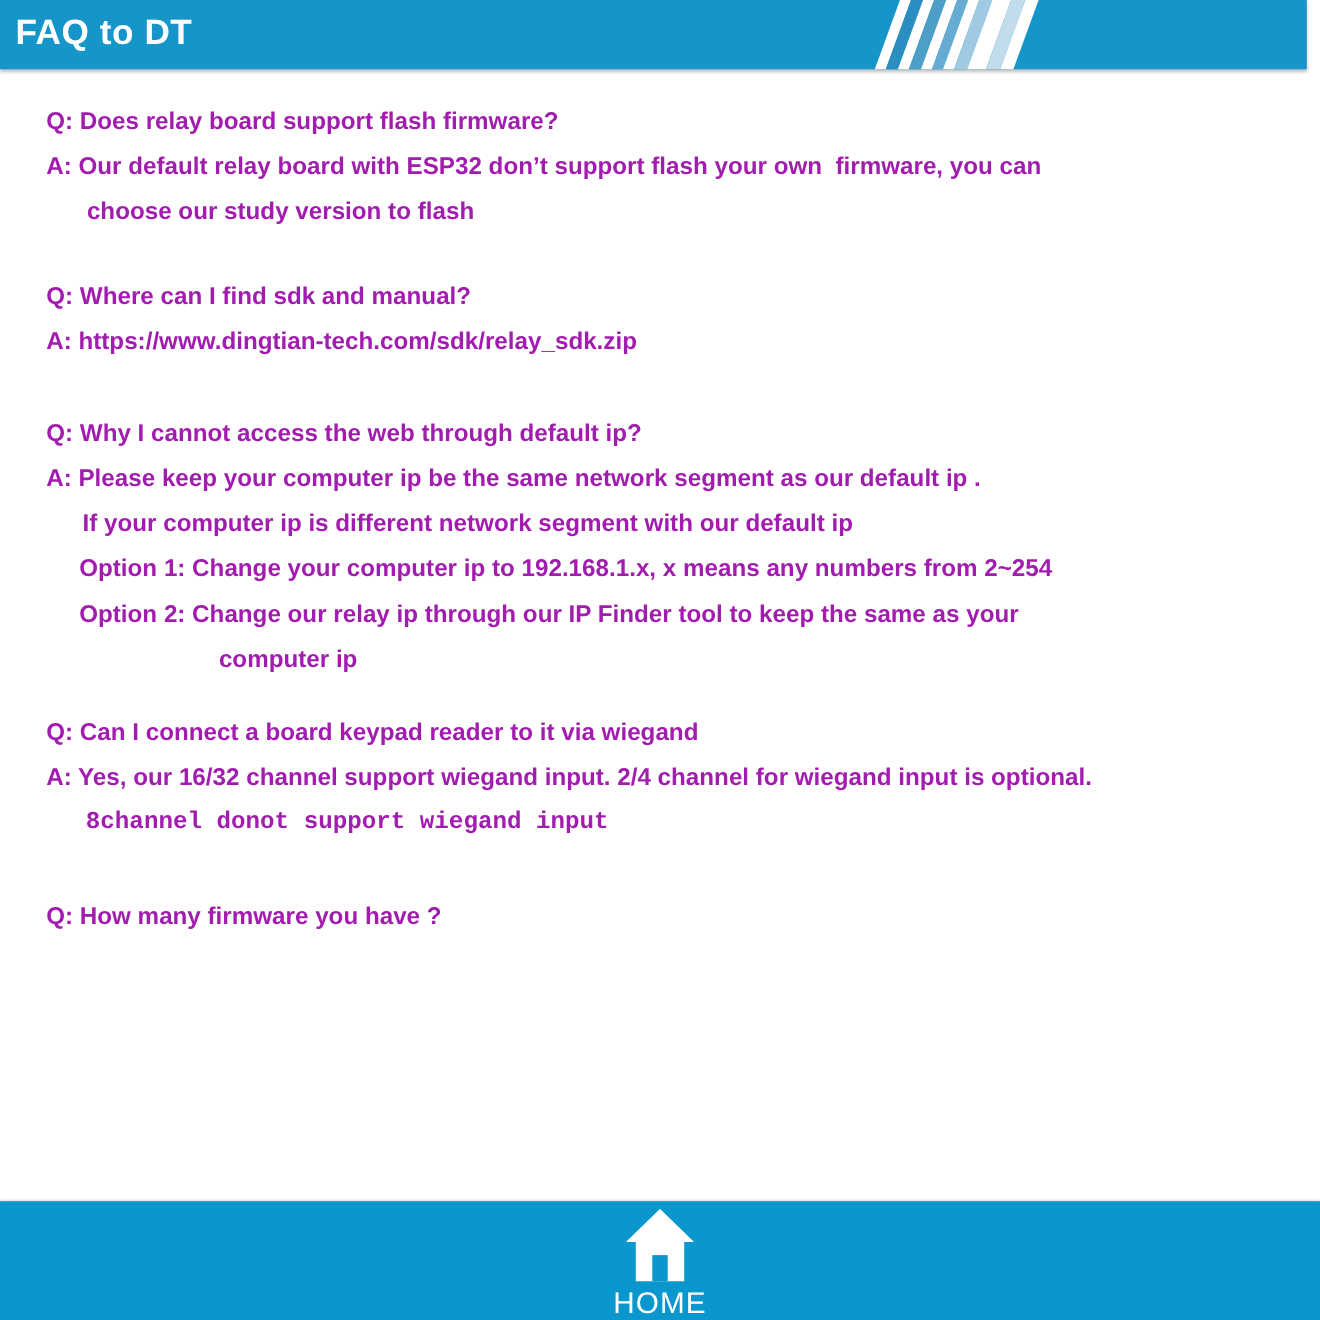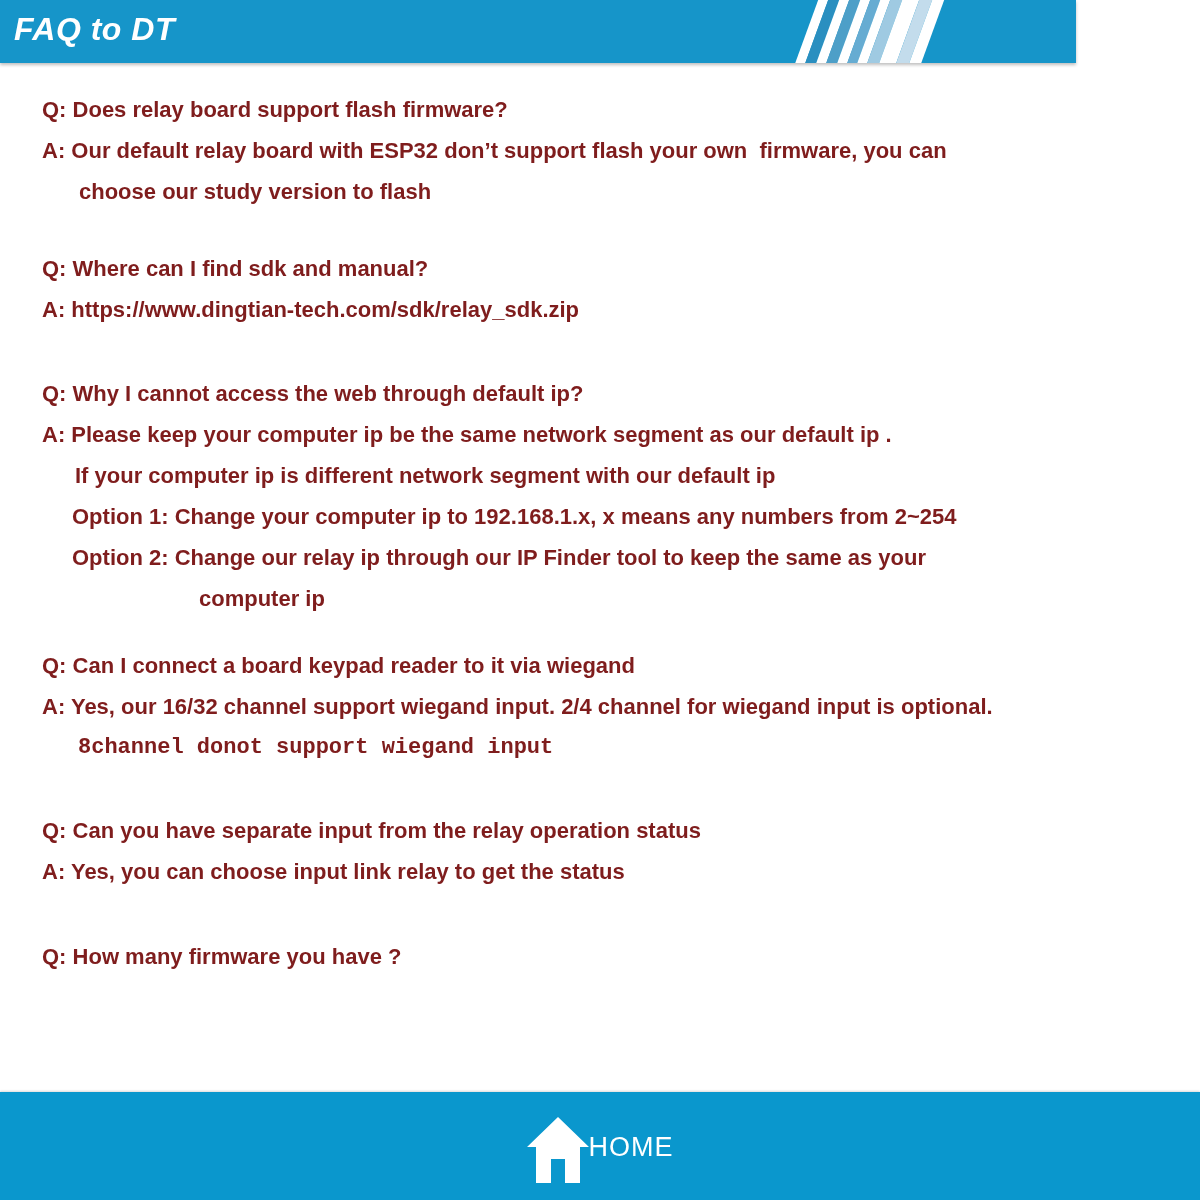--- a/index.html
+++ b/index.html
@@ -5,25 +5,24 @@
   :root{
     --header-blue:#1695C9;
     --footer-blue:#0A97CD;
   }
   *{box-sizing:border-box;}
   html,body{margin:0;padding:0;width:1200px;height:1200px;overflow:hidden;background:#ffffff;}
   body{font-family:"Liberation Sans","DejaVu Sans",sans-serif;position:relative;}
 
   
   .header{
-    position:absolute;top:0;left:0;width:1076px;height:63px;
+    position:absolute;top:0;left:0;width:1188px;height:63px;
     background:var(--header-blue);
     box-shadow:0 2px 3px rgba(0,0,0,0.25);
     overflow:hidden;
-    font-style:italic;
   }
   .header-title{
     position:absolute;left:14px;top:11px;
     color:#ffffff;font-size:32px;font-weight:bold;letter-spacing:0.5px;
     white-space:pre;
   }
   .stripes{
     position:absolute;top:-5px;left:820px;height:75px;
     display:flex;
     transform:skewX(-20deg);
@@ -36,21 +35,21 @@
   .s1{background:#2A8FC0;width:11px;}
   .s2{background:#4D9FC8;width:11px;}
   .s3{background:#66ACD2;width:10px;}
   .s4{background:#9FCAE2;width:12px;}
   .s5{background:#C3DCEC;width:13px;}
 
   
   .content{
     position:absolute;top:63px;left:0;width:1200px;
     padding:26px 10px 0 42px;
-    color:#7f1d1d;
+    color:#a21caf;
   }
   .sec{margin:0;}
   .line{
     font-size:22px;
     font-weight:bold;
     line-height:41px;
     white-space:pre;
   }
   .in37{padding-left:37px;}
   .in33{padding-left:33px;}
@@ -65,21 +64,21 @@
 
   
   .footer{
     position:absolute;left:0;bottom:0;width:1200px;height:108px;
     background:var(--footer-blue);
     box-shadow:0 -1px 2px rgba(0,0,0,0.15);
   }
   .home-btn{
     position:absolute;left:50%;top:0;transform:translateX(-50%);
     height:100%;width:160px;
-    display:flex;flex-direction:row;align-items:center;justify-content:center;
+    display:flex;flex-direction:column;align-items:center;justify-content:space-between;
     cursor:pointer;
   }
   .house-icon{margin-top:7px;display:block;}
   .home-label{
     color:#ffffff;font-size:27px;font-weight:400;letter-spacing:1px;
     margin-top:1px;line-height:30px;
   }
 </style>
 </head>
 <body>
@@ -122,24 +121,20 @@
     <div class="line in30">Option 2: Change our relay ip through our IP Finder tool to keep the same as your</div>
     <div class="line in157">computer ip</div>
   </div>
 
   <div class="sec mt-s4">
     <div class="line">Q: Can I connect a board keypad reader to it via wiegand</div>
     <div class="line">A: Yes, our 16/32 channel support wiegand input. 2/4 channel for wiegand input is optional.</div>
     <div class="line in36">8channel donot support wiegand input</div>
   </div>
 
-  <div class="sec mt-s5">
-    <div class="line">Q: Can you have separate input from the relay operation status</div>
-    <div class="line">A: Yes, you can choose input link relay to get the status</div>
-  </div>
 
   <div class="sec mt-s6">
     <div class="line">Q: How many firmware you have ?</div>
   </div>
 
 </div>
 
 <div class="footer">
   <div class="home-btn">
     <svg class="house-icon" width="62" height="66" viewBox="0 0 62 66" xmlns="http://www.w3.org/2000/svg">

